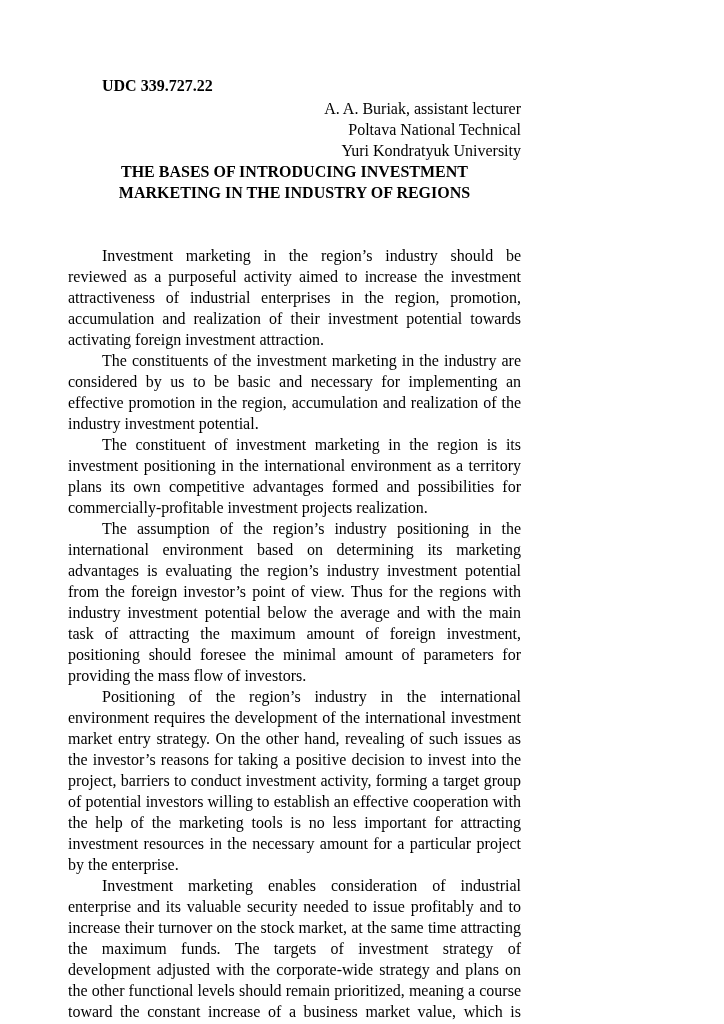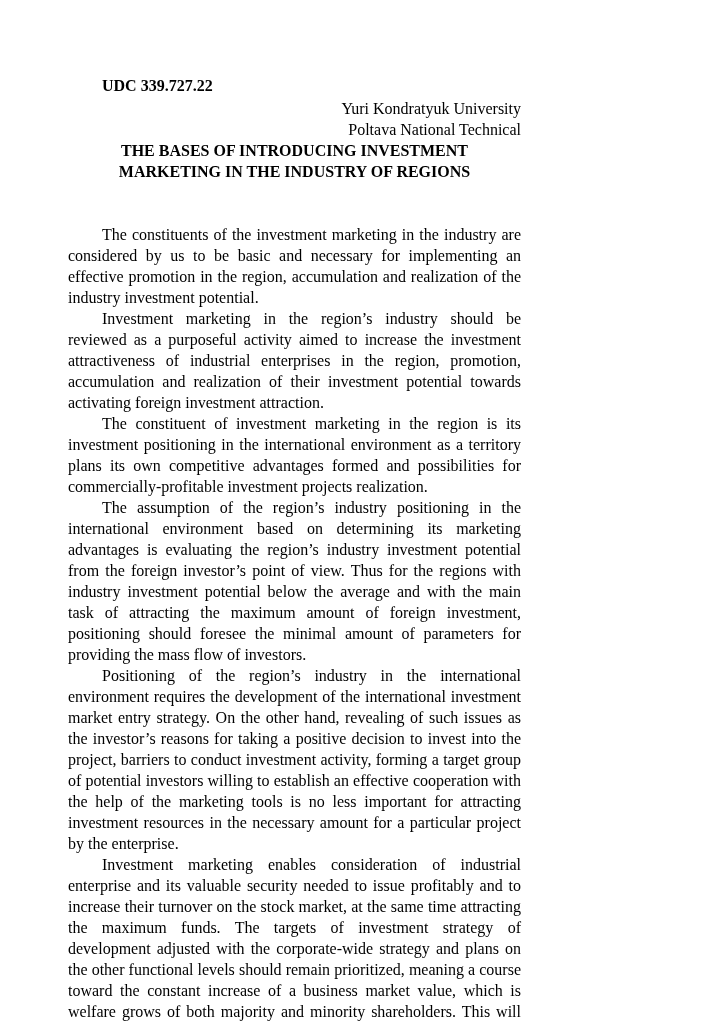--- a/index.html
+++ b/index.html
@@ -48,28 +48,29 @@
   }
 </style>
 </head>
 <body>
 
 <div class="page">
 
   <div class="udc">UDC 339.727.22</div>
 
   <div class="author-block">
+    <div>A. A. Buriak, assistant lecturer</div>
+    <div>Poltava National Technical</div>
     <div>Yuri Kondratyuk University</div>
-    <div>Poltava National Technical</div>
   </div>
 
   <div class="title">THE BASES OF INTRODUCING INVESTMENT MARKETING IN THE INDUSTRY OF REGIONS</div>
 
   <div class="body-text">
+    <p>Investment marketing in the region’s industry should be reviewed as a purposeful activity aimed to increase the investment attractiveness of industrial enterprises in the region, promotion, accumulation and realization of their investment potential towards activating foreign investment attraction.</p>
     <p>The constituents of the investment marketing in the industry are considered by us to be basic and necessary for implementing an effective promotion in the region, accumulation and realization of the industry investment potential.</p>
-    <p>Investment marketing in the region’s industry should be reviewed as a purposeful activity aimed to increase the investment attractiveness of industrial enterprises in the region, promotion, accumulation and realization of their investment potential towards activating foreign investment attraction.</p>
     <p>The constituent of investment marketing in the region is its investment positioning in the international environment as a territory plans its own competitive advantages formed and possibilities for commercially-profitable investment projects realization.</p>
     <p>The assumption of the region’s industry positioning in the international environment based on determining its marketing advantages is evaluating the region’s industry investment potential from the foreign investor’s point of view. Thus for the regions with industry investment potential below the average and with the main task of attracting the maximum amount of foreign investment, positioning should foresee the minimal amount of parameters for providing the mass flow of investors.</p>
     <p>Positioning of the region’s industry in the international environment requires the development of the international investment market entry strategy. On the other hand, revealing of such issues as the investor’s reasons for taking a positive decision to invest into the project, barriers to conduct investment activity, forming a target group of potential investors willing to establish an effective cooperation with the help of the marketing tools is no less important for attracting investment resources in the necessary amount for a particular project by the enterprise.</p>
     <p>Investment marketing enables consideration of industrial enterprise and its valuable security needed to issue profitably and to increase their turnover on the stock market, at the same time attracting the maximum funds. The targets of investment strategy of development adjusted with the corporate-wide strategy and plans on the other functional levels should remain prioritized, meaning a course toward the constant increase of a business market value, which is welfare grows of both majority and minority shareholders. This will enable expanding of the business activity in the region, speed up the paces of productivity increasing in the industry.</p>
   </div>
 
 </div>
 
 </body></html>

